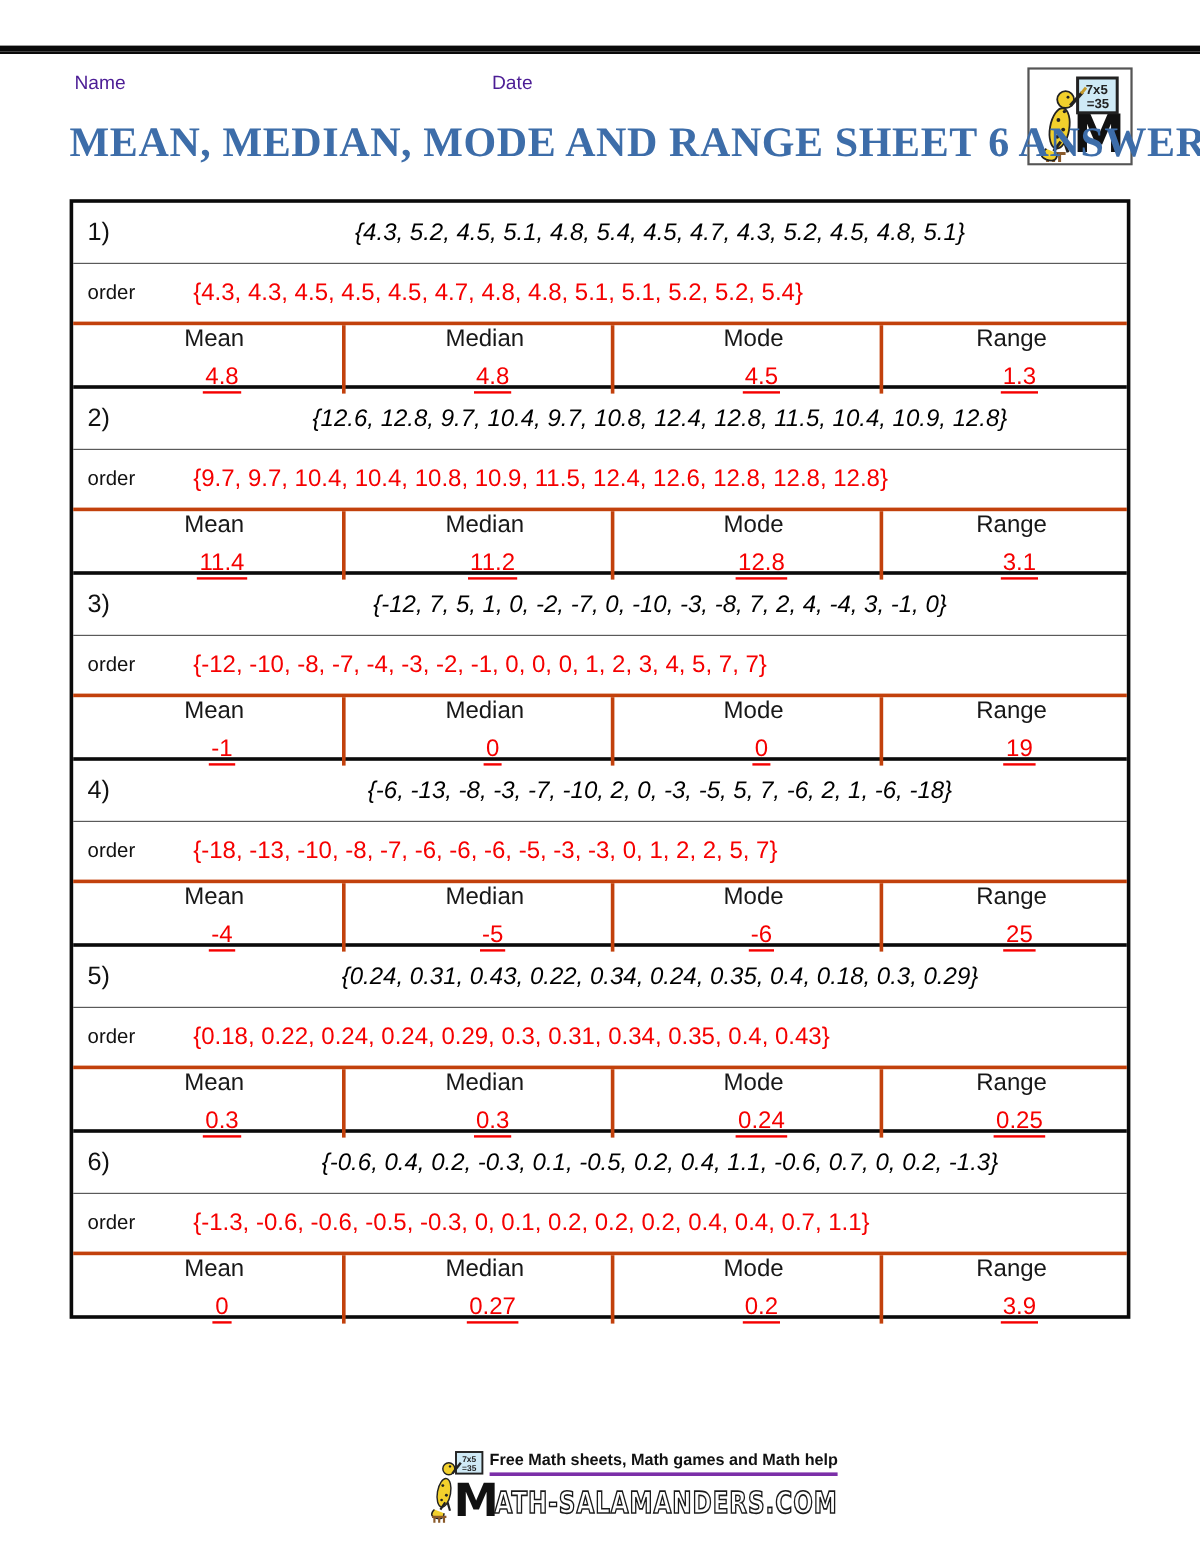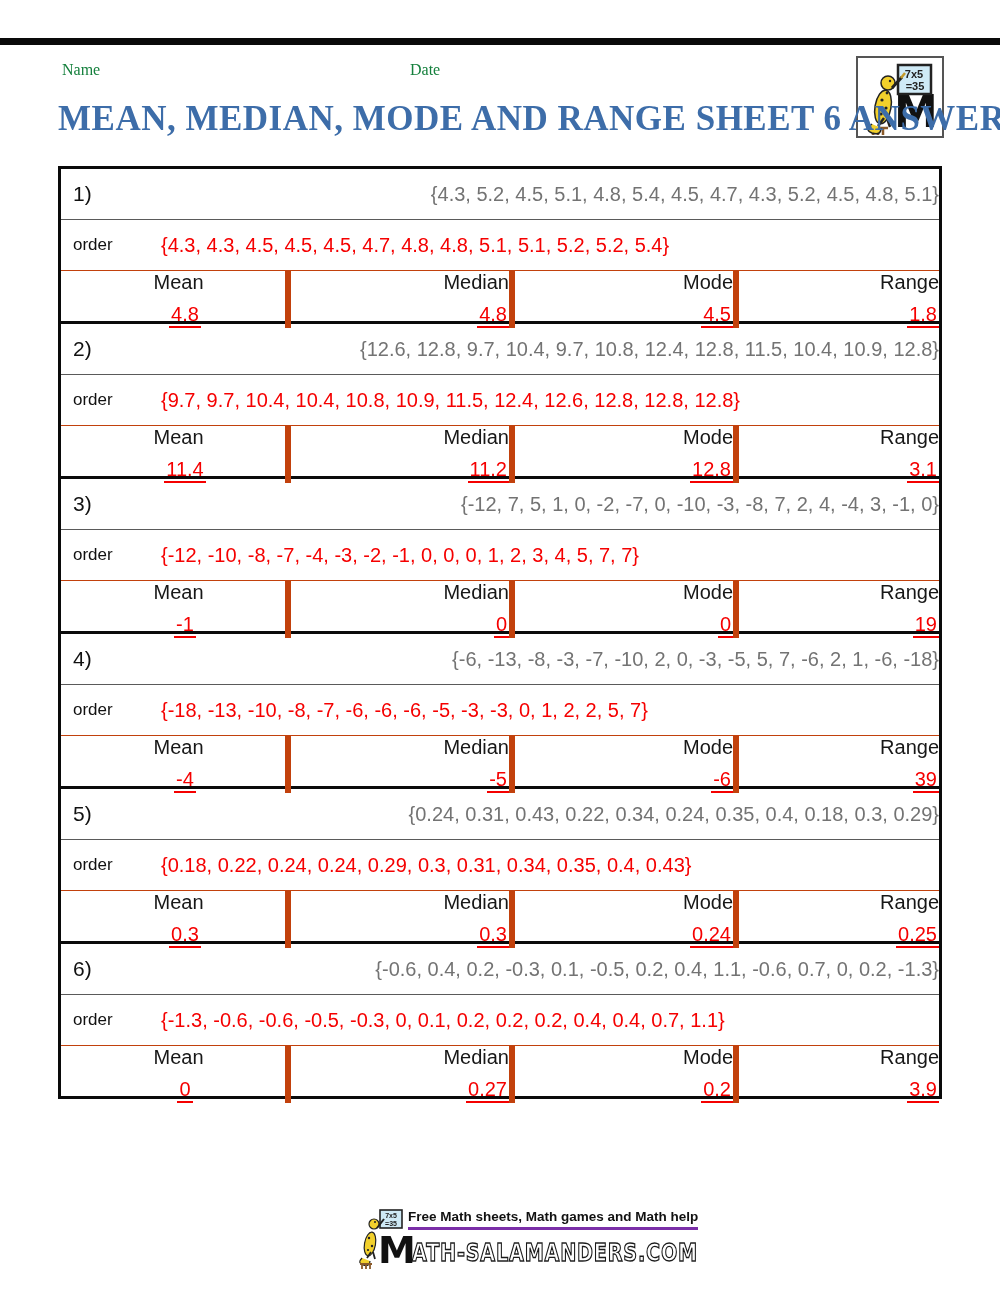--- a/index.html
+++ b/index.html
@@ -9,21 +9,21 @@
     font-family: "Liberation Sans", sans-serif; color: #1a1a1a;
   }
 
   
   .top-rule {
     position: absolute; top: 38px; left: 0; width: 1000px; height: 2px;
     background: #ffffff; border-top: 5px solid #0a0a0a; border-bottom: 2px solid #0a0a0a;
   }
 
   
-  .meta-label { position: absolute; top: 61px; font-size: 16px; color: #15803d; font-family: Liberation Serif, serif; }
+  .meta-label { position: absolute; top: 61px; font-size: 16px; color: #4c1d95; }
   .name-label { left: 62px; }
   .date-label { left: 410px; }
 
   .page-title {
     position: absolute; left: 58px; top: 99px; width: 780px;
     font-family: "Liberation Serif", serif; font-weight: bold;
     font-size: 35px; color: #3d6da9; letter-spacing: 0.5px; white-space: nowrap;
   }
 
   .corner-logo { position: absolute; left: 856px; top: 56px; }
@@ -31,29 +31,29 @@
   
   .mtable {
     position: absolute; left: 58px; top: 166px; width: 884px;
     border: 3px solid #0a0a0a; background: #fff;
   }
   .block { border-bottom: 3px solid #0a0a0a; }
   .block:last-child { border-bottom: none; }
 
   .row { position: relative; display: flex; align-items: center; font-size: 20px; }
   .row-q { height: 51px; border-bottom: 1px solid #5a5a5a; }
-  .row-o { height: 51px; border-bottom: 1px solid #c2410c; }
+  .row-o { height: 51px; border-bottom: 3px solid #c2410c; }
   .qnum { position: absolute; left: 12px; font-size: 21px; color: #111; }
   .order-label { position: absolute; left: 12px; font-size: 17px; color: #111; }
-  .set-text { flex: 1; margin-left: 100px; text-align: right; color: #737373; }
+  .set-text { flex: 1; margin-left: 100px; text-align: center; color: #000000; font-style: italic; }
   .ordered-text { flex: 1; margin-left: 100px; color: #f50000; }
 
   .row-s { display: grid; grid-template-columns: 224px 224px 224px 1fr; height: 50px; }
   .scell { display: flex; align-items: center; padding-left: 11px; gap: 9px; font-size: 20px; color: #171717; flex-direction: column; }
-  .scell + .scell { border-left: 6px solid #c2410c; align-items: flex-end; }
+  .scell + .scell { border-left: 3px solid #c2410c; }
   .sval {
     color: #f50000; border-bottom: 2px solid #f50000;
     padding: 0 2px 1px 2px; line-height: 1.1; margin-left: 13px;
   }
 
   
   .footer-logo { position: absolute; left: 356px; top: 1206px; }
 </style>
 </head>
 <body>
@@ -110,21 +110,21 @@
       <div class="scell">
           <span>Median</span>
           <span class="sval">4.8</span>
         </div>
       <div class="scell">
           <span>Mode</span>
           <span class="sval">4.5</span>
         </div>
       <div class="scell">
           <span>Range</span>
-          <span class="sval">1.8</span>
+          <span class="sval">1.3</span>
         </div>
     </div>
   </div>
 
   <div class="block">
     <div class="row row-q">
       <span class="qnum">2)</span>
       <span class="set-text">{12.6, 12.8, 9.7, 10.4, 9.7, 10.8, 12.4, 12.8, 11.5, 10.4, 10.9, 12.8}</span>
     </div>
     <div class="row row-o">
@@ -197,21 +197,21 @@
       <div class="scell">
           <span>Median</span>
           <span class="sval">-5</span>
         </div>
       <div class="scell">
           <span>Mode</span>
           <span class="sval">-6</span>
         </div>
       <div class="scell">
           <span>Range</span>
-          <span class="sval">39</span>
+          <span class="sval">25</span>
         </div>
     </div>
   </div>
 
   <div class="block">
     <div class="row row-q">
       <span class="qnum">5)</span>
       <span class="set-text">{0.24, 0.31, 0.43, 0.22, 0.34, 0.24, 0.35, 0.4, 0.18, 0.3, 0.29}</span>
     </div>
     <div class="row row-o">

